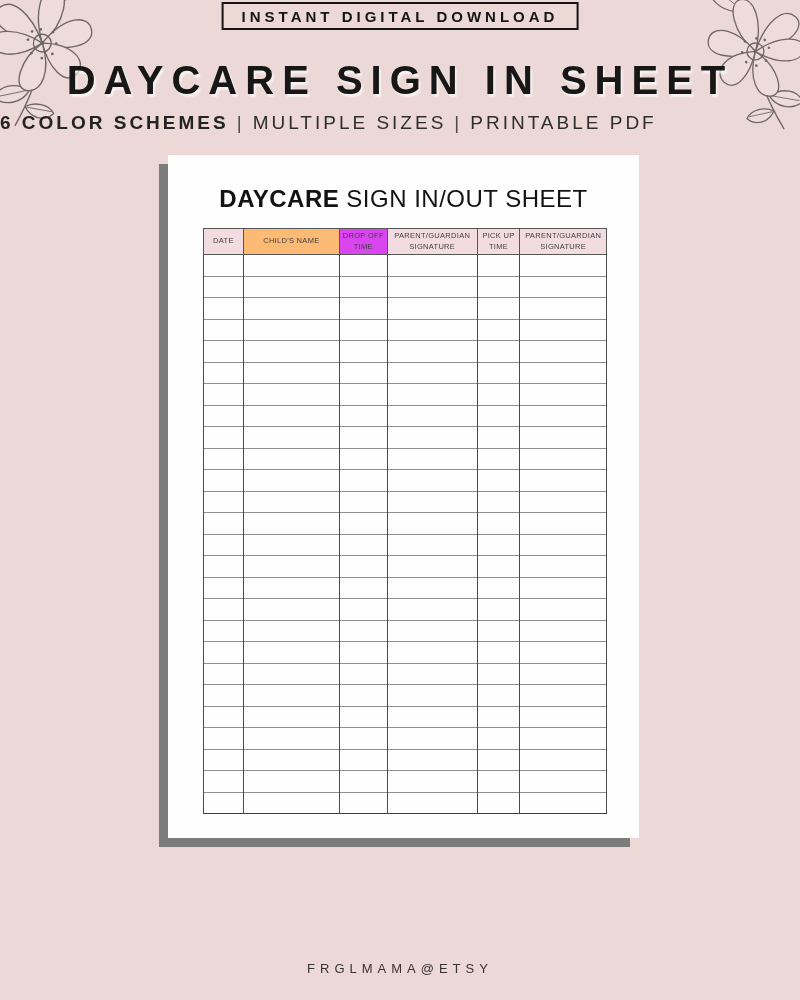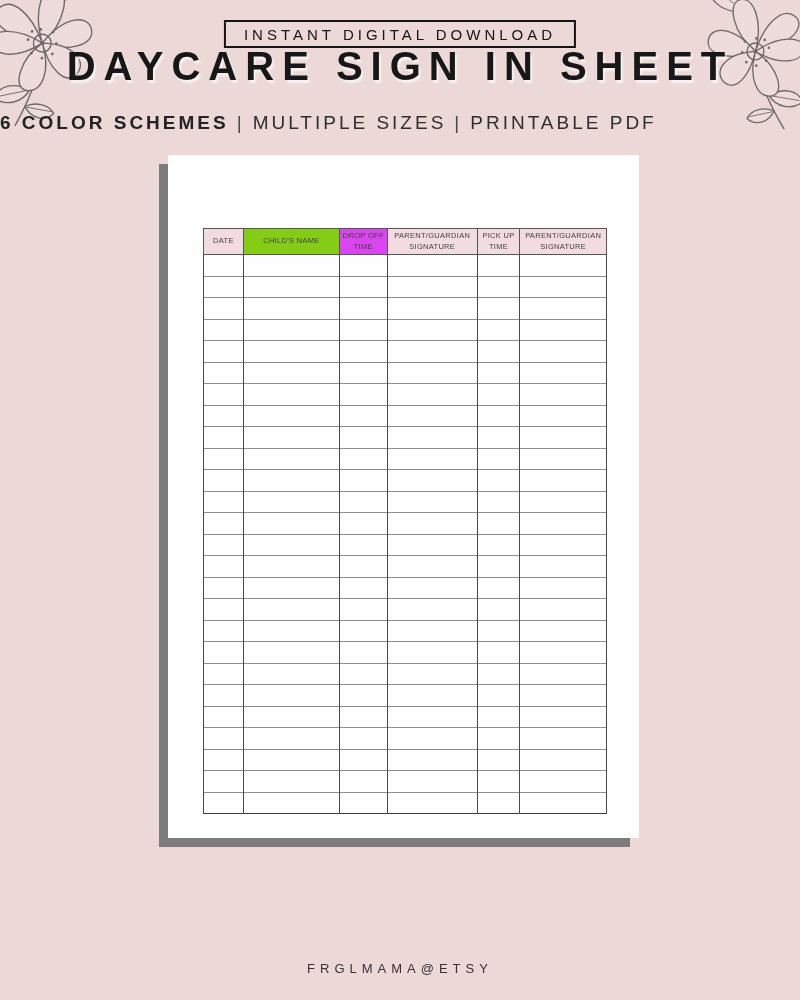--- a/index.html
+++ b/index.html
@@ -17,28 +17,28 @@
     position:relative;
     overflow:hidden;
     background:var(--bg);
     font-family:"Liberation Sans", sans-serif;
     color:var(--ink);
   }
   .flower{position:absolute;pointer-events:none;}
   .flower.left{top:-34px;left:-36px;width:158px;height:168px;transform:rotate(-6deg);}
   .flower.right{top:-22px;right:-30px;width:150px;height:160px;transform:scaleX(-1) rotate(-4deg);}
   .banner{
-    position:absolute;top:20px;left:50%;transform:translateX(-50%);
+    position:absolute;top:2px;left:50%;transform:translateX(-50%);
     border:2px solid #141414;
     padding:4px 18px 3px 18px;
-    font-size:15px;font-weight:normal;letter-spacing:4px;
+    font-size:15px;font-weight:bold;letter-spacing:4px;
     white-space:nowrap;color:#141414;
   }
   .main-title{
-    position:absolute;top:44px;left:0;width:100%;
+    position:absolute;top:58px;left:0;width:100%;
     text-align:center;
     font-size:40px;font-weight:800;letter-spacing:8px;
     color:#171717;
     text-shadow:2px 3px 2px rgba(255,255,255,0.65);
     white-space:nowrap;
   }
   .subtitle{
     position:absolute;top:112px;left:0;width:100%;
     text-align:left;font-size:19px;letter-spacing:3px;
     color:#232323;white-space:nowrap;
@@ -135,33 +135,36 @@
   <span>INSTANT DIGITAL DOWNLOAD</span>
 </div>
 
 <h1 class="main-title">DAYCARE SIGN IN SHEET</h1>
 
 <div class="subtitle">
   <span class="bold">6 COLOR SCHEMES</span><span class="sep">|</span><span class="light">MULTIPLE SIZES</span><span class="sep">|</span><span class="light">PRINTABLE PDF</span>
 </div>
 
 <div class="paper">
+  <div class="sheet-title">
+    <span class="b">DAYCARE</span><span class="r">SIGN IN/OUT SHEET</span>
+  </div>
   <table class="sign-table">
       <colgroup>
         <col style="width: 9.9%;">
         <col style="width: 23.8%;">
         <col style="width: 11.9%;">
         <col style="width: 22.3%;">
         <col style="width: 10.6%;">
         <col style="width: 21.5%;">
       </colgroup>
       <thead>
         <tr>
           <th style="background: rgb(242, 220, 226);">DATE</th>
-          <th style="background: #84cc16;">CHILD'S NAME</th>
+          <th style="background: #fdba74;">CHILD'S NAME</th>
           <th style="background: #d946ef;">DROP OFF TIME</th>
           <th style="background: rgb(242, 220, 226);">PARENT/GUARDIAN SIGNATURE</th>
           <th style="background: rgb(242, 220, 226); margin-left: 46px;">PICK UP TIME</th>
           <th style="background: rgb(242, 220, 226);">PARENT/GUARDIAN SIGNATURE</th>
         </tr>
       </thead>
       <tbody>
         <tr>
           <td></td>
           <td></td>

